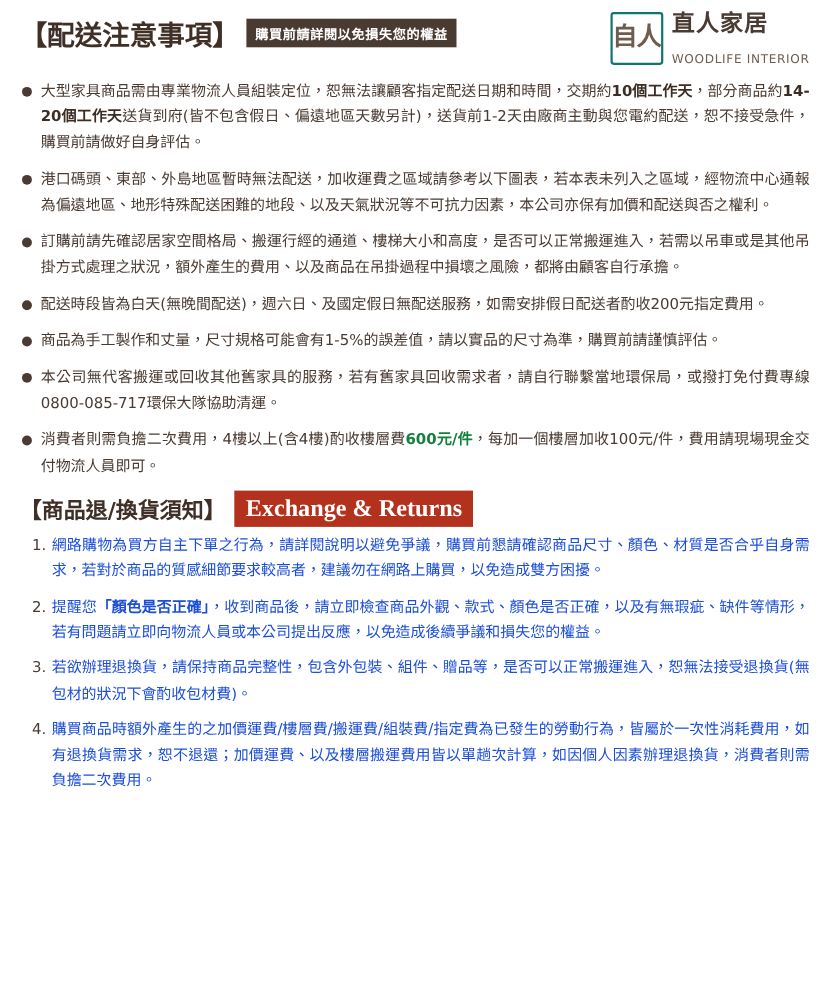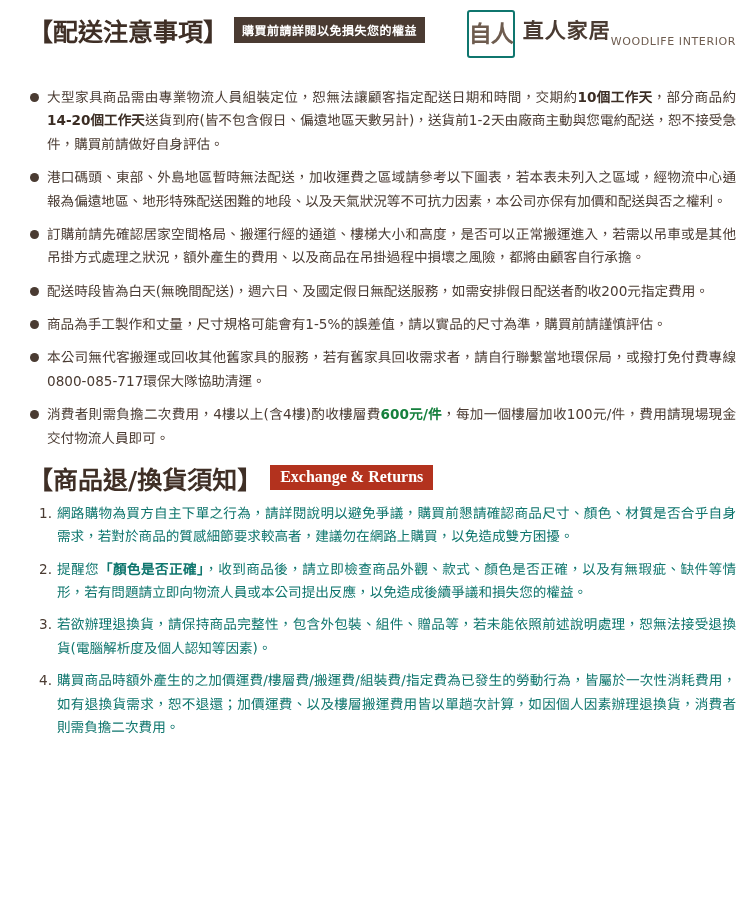--- a/index.html
+++ b/index.html
@@ -12,21 +12,21 @@
     height: 916px;
     font-family: "DejaVu Sans", "Liberation Sans", sans-serif;
     color: #4a3b32;
     overflow: hidden;
   }
   .page {
     position: relative;
     width: 750px;
     height: 744px;
     box-sizing: border-box;
-    padding: 10px 14px 0 28px;
+    padding: 10px 14px 0 18px;
   }
 
   
   .header {
     display: flex;
     align-items: flex-start;
     justify-content: space-between;
     height: 52px;
   }
   .header-left {
@@ -66,38 +66,39 @@
     align-items: center;
     justify-content: center;
     color: #6e5c4f;
     font-size: 23px;
     font-weight: bold;
     line-height: 1;
     letter-spacing: -1px;
   }
   .brand-text {
     display: flex;
+    flex-direction: column;
     line-height: 1.05;
   }
   .brand-cn {
     font-size: 21px;
     font-weight: bold;
     color: #4a3b32;
     letter-spacing: 1px;
   }
   .brand-en {
     font-size: 11px;
     color: #6e5c4f;
     letter-spacing: 0.6px;
     margin-top: 16px;
   }
 
   
   .bullets {
-    margin-top: 24px;
+    margin-top: 10px;
   }
   .bullet-item {
     display: flex;
     align-items: flex-start;
     margin-bottom: 10px;
   }
   .bullet-dot {
     flex: 0 0 auto;
     width: 9px;
     height: 9px;
@@ -123,29 +124,29 @@
 
   
   .section2-head {
     display: flex;
     align-items: center;
     gap: 8px;
     margin-top: 10px;
     margin-bottom: 6px;
   }
   .section2-title {
-    font-size: 25px;
+    font-size: 20px;
     font-weight: bold;
     color: #3f2f26;
     white-space: nowrap;
   }
   .section2-badge {
     background: #b3321e;
     color: #ffffff;
-    font-size: 16px;
+    font-size: 22px;
     font-weight: bold;
     padding: 3px 10px 4px 10px;
     white-space: nowrap;
     font-family: "Liberation Serif", serif;
   }
 
   
   .numbers {
     margin-top: 4px;
   }
@@ -159,21 +160,21 @@
     width: 24px;
     font-size: 13.6px;
     line-height: 1.72;
     color: #4a3b32;
     text-align: right;
     padding-right: 5px;
   }
   .num-text {
     font-size: 13.6px;
     line-height: 1.72;
-    color: #0f766e;
+    color: #1d4ed8;
     text-align: justify;
     flex: 1 1 auto;
   }
   .num-text b { font-weight: bold; }
 </style>
 </head>
 <body>
 
 <div class="page">
 
@@ -231,21 +232,21 @@
       <div class="num-item">
         <div class="num-marker">1.</div>
         <div class="num-text"><span>網路購物為買方自主下單之行為，請詳閱說明以避免爭議，購買前懇請確認商品尺寸、顏色、材質是否合乎自身需求，若對於商品的質感細節要求較高者，建議勿在網路上購買，以免造成雙方困擾。</span></div>
       </div>
       <div class="num-item">
         <div class="num-marker">2.</div>
         <div class="num-text"><span>提醒您</span><span><b>「顏色是否正確」</b></span><span>，收到商品後，請立即檢查商品外觀、款式、顏色是否正確，以及有無瑕疵、缺件等情形，若有問題請立即向物流人員或本公司提出反應，以免造成後續爭議和損失您的權益。</span></div>
       </div>
       <div class="num-item">
         <div class="num-marker">3.</div>
-        <div class="num-text"><span>若欲辦理退換貨，請保持商品完整性，包含外包裝、組件、贈品等，若未能依照前述說明處理，恕無法接受退換貨(電腦解析度及個人認知等因素)。</span></div>
+        <div class="num-text"><span>若欲辦理退換貨，請保持商品完整性，包含外包裝、組件、贈品等，是否可以正常搬運進入，恕無法接受退換貨(無包材的狀況下會酌收包材費)。</span></div>
       </div>
       <div class="num-item">
         <div class="num-marker">4.</div>
         <div class="num-text"><span>購買商品時額外產生的之加價運費/樓層費/搬運費/組裝費/指定費為已發生的勞動行為，皆屬於一次性消耗費用，如有退換貨需求，恕不退還；加價運費、以及樓層搬運費用皆以單趟次計算，如因個人因素辦理退換貨，消費者則需負擔二次費用。</span></div>
       </div>
     </div>
 
 </div>
 
 </body></html>

